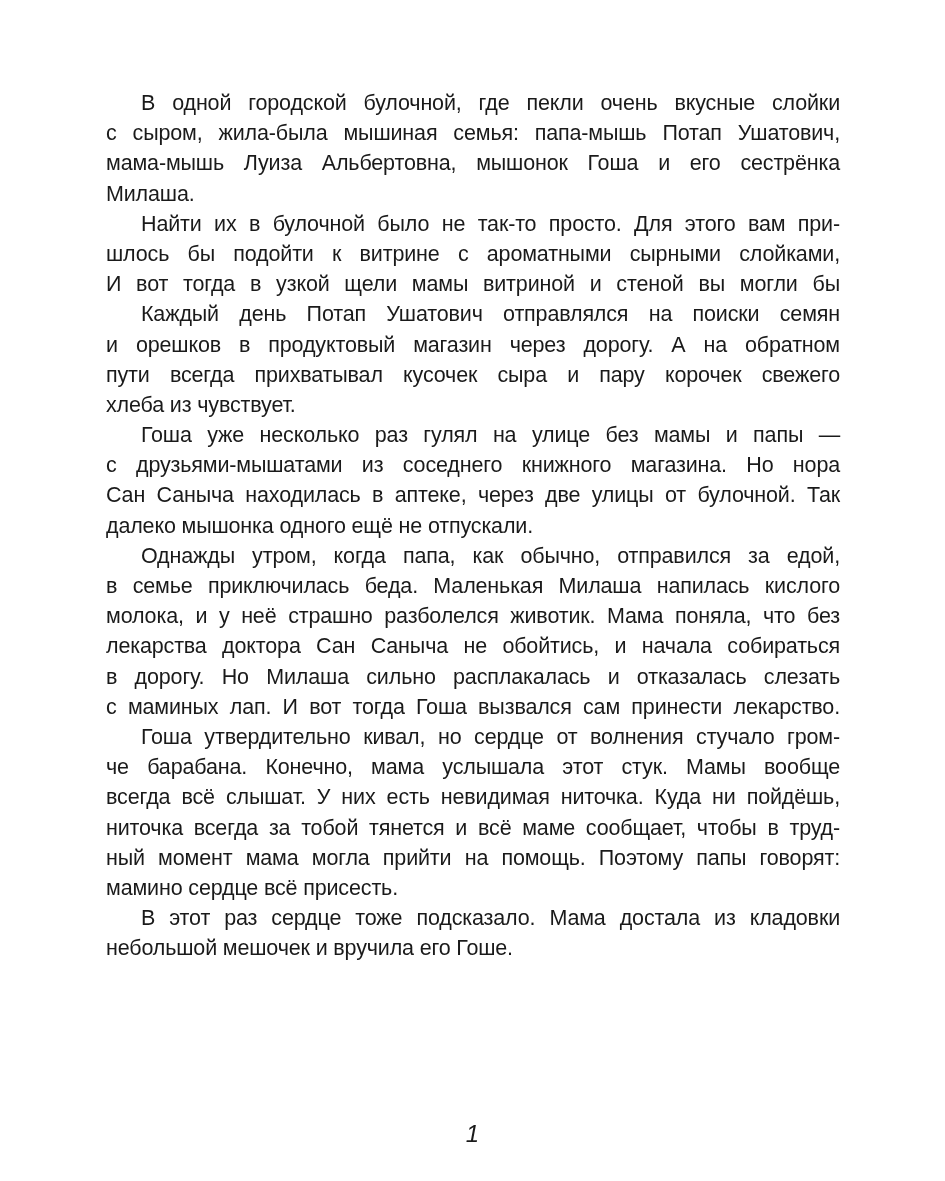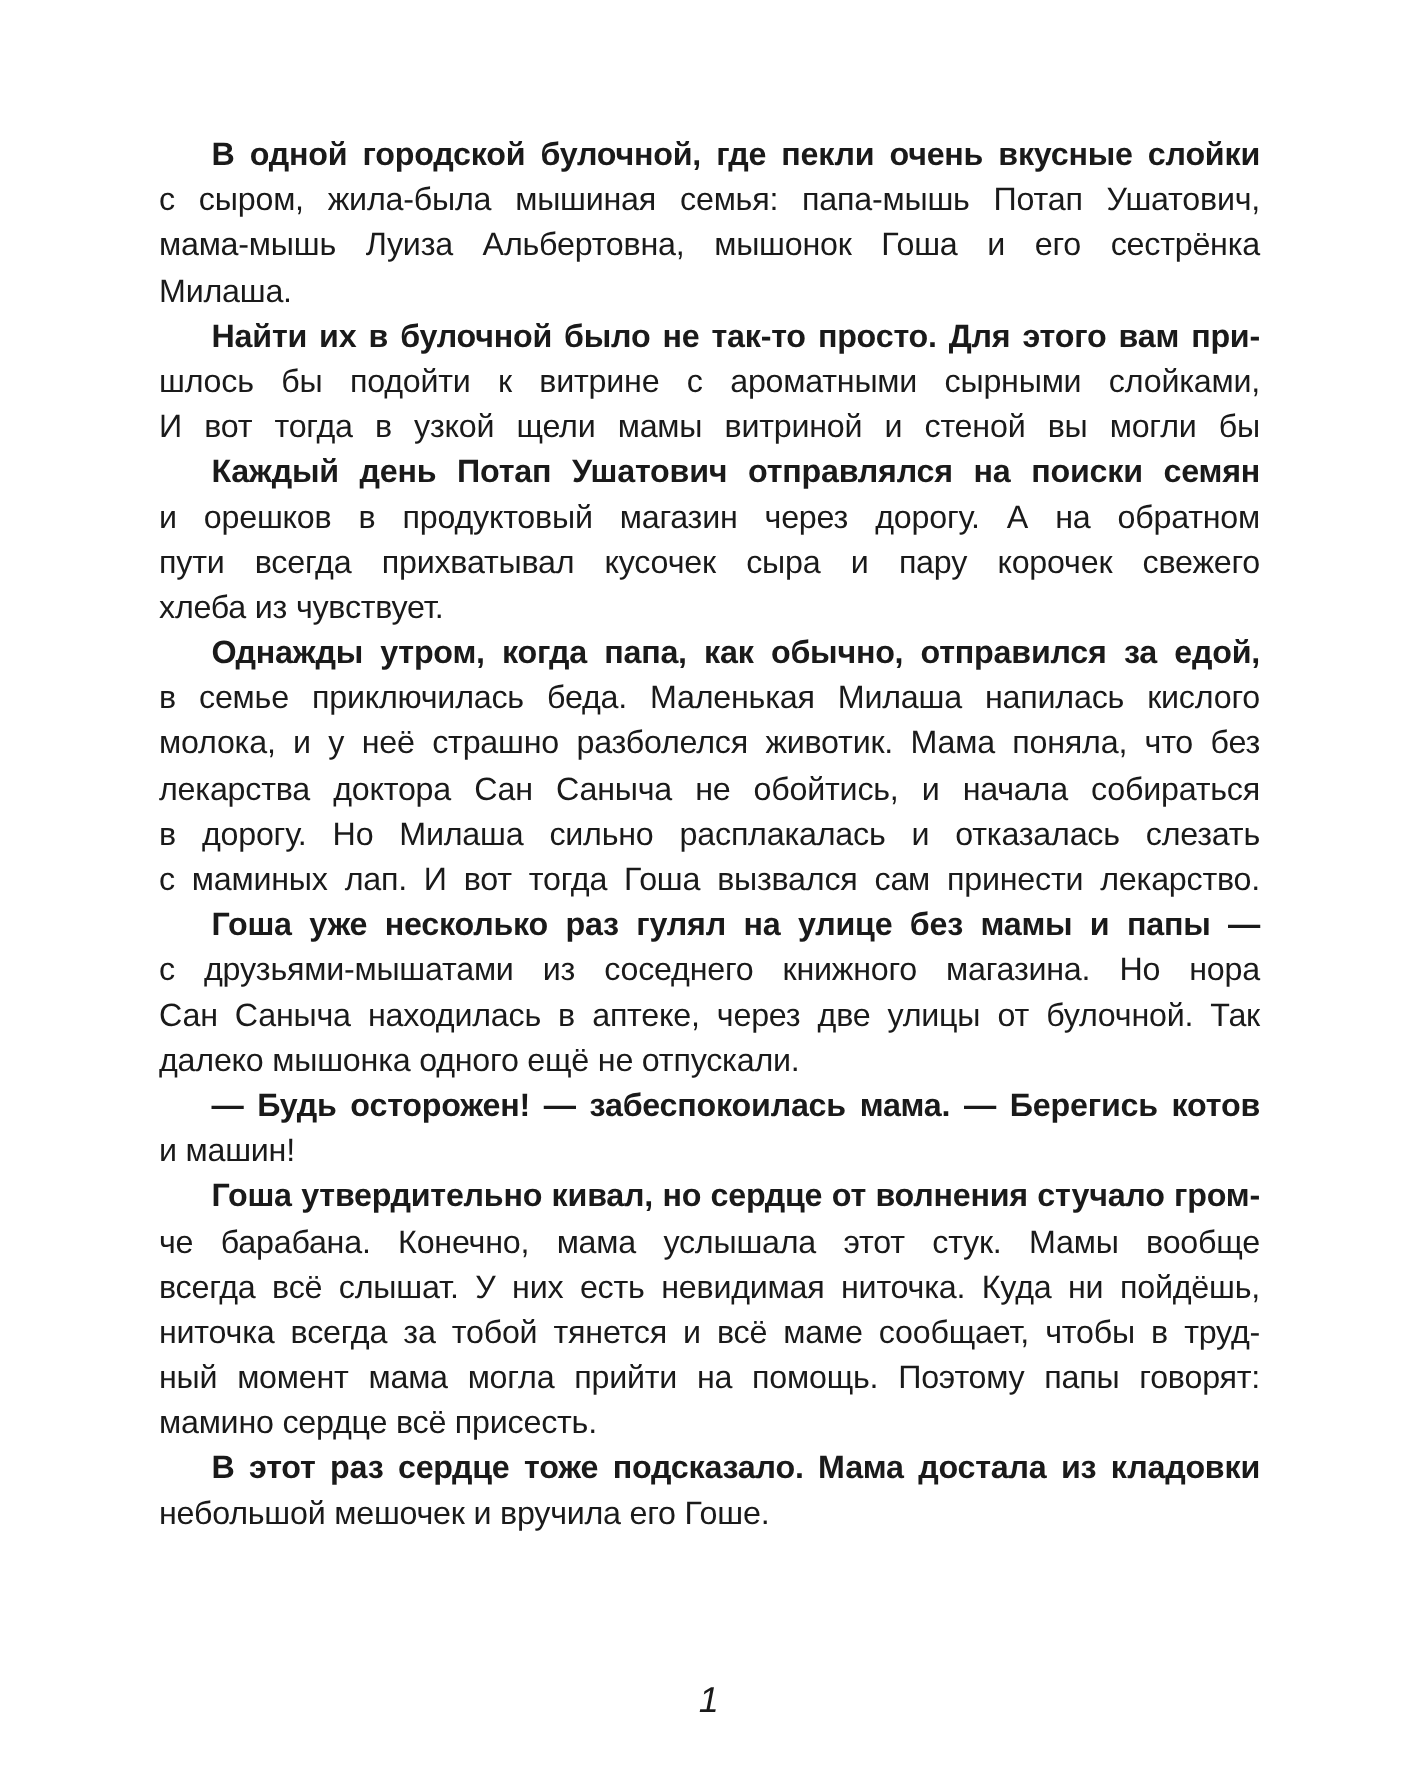--- a/index.html
+++ b/index.html
@@ -32,21 +32,20 @@
     .line.justify {
       text-align: justify;
       text-align-last: justify;
     }
     .line.last {
       text-align: left;
       text-align-last: left;
     }
     .line.indent {
       padding-left: 35px;
-      font-weight: bold;
     }
     .page-number {
       position: absolute;
       top: 1120px;
       left: 0;
       width: 945px;
       text-align: center;
       font-size: 24px;
       font-style: italic;
       font-family: "Liberation Sans", sans-serif;
@@ -73,39 +72,35 @@
   </div>
 
   <div class="paragraph">
     <span class="line justify indent">Каждый день Потап Ушатович отправлялся на поиски семян</span>
     <span class="line justify">и орешков в продуктовый магазин через дорогу. А на обратном</span>
     <span class="line justify">пути всегда прихватывал кусочек сыра и пару корочек свежего</span>
     <span class="line last">хлеба из чувствует.</span>
   </div>
 
   <div class="paragraph">
+    <span class="line justify indent">Гоша уже несколько раз гулял на улице без мамы и папы —</span>
+    <span class="line justify">с друзьями-мышатами из соседнего книжного магазина. Но нора</span>
+    <span class="line justify">Сан Саныча находилась в аптеке, через две улицы от булочной. Так</span>
+    <span class="line last">далеко мышонка одного ещё не отпускали.</span>
+  </div>
+
+  <div class="paragraph">
     <span class="line justify indent">Однажды утром, когда папа, как обычно, отправился за едой,</span>
     <span class="line justify">в семье приключилась беда. Маленькая Милаша напилась кислого</span>
     <span class="line justify">молока, и у неё страшно разболелся животик. Мама поняла, что без</span>
     <span class="line justify">лекарства доктора Сан Саныча не обойтись, и начала собираться</span>
     <span class="line justify">в дорогу. Но Милаша сильно расплакалась и отказалась слезать</span>
     <span class="line justify">с маминых лап. И вот тогда Гоша вызвался сам принести лекарство.</span>
   </div>
 
-  <div class="paragraph">
-    <span class="line justify indent">Гоша уже несколько раз гулял на улице без мамы и папы —</span>
-    <span class="line justify">с друзьями-мышатами из соседнего книжного магазина. Но нора</span>
-    <span class="line justify">Сан Саныча находилась в аптеке, через две улицы от булочной. Так</span>
-    <span class="line last">далеко мышонка одного ещё не отпускали.</span>
-  </div>
-
-  <div class="paragraph">
-    <span class="line justify indent">—  Будь осторожен! — забеспокоилась мама. — Берегись котов</span>
-    <span class="line last">и машин!</span>
-  </div>
 
   <div class="paragraph">
     <span class="line justify indent">Гоша утвердительно кивал, но сердце от волнения стучало гром-</span>
     <span class="line justify">че барабана. Конечно, мама услышала этот стук. Мамы вообще</span>
     <span class="line justify">всегда всё слышат. У них есть невидимая ниточка. Куда ни пойдёшь,</span>
     <span class="line justify">ниточка всегда за тобой тянется и всё маме сообщает, чтобы в труд-</span>
     <span class="line justify">ный момент мама могла прийти на помощь. Поэтому папы говорят:</span>
     <span class="line last">мамино сердце всё присесть.</span>
   </div>
 

